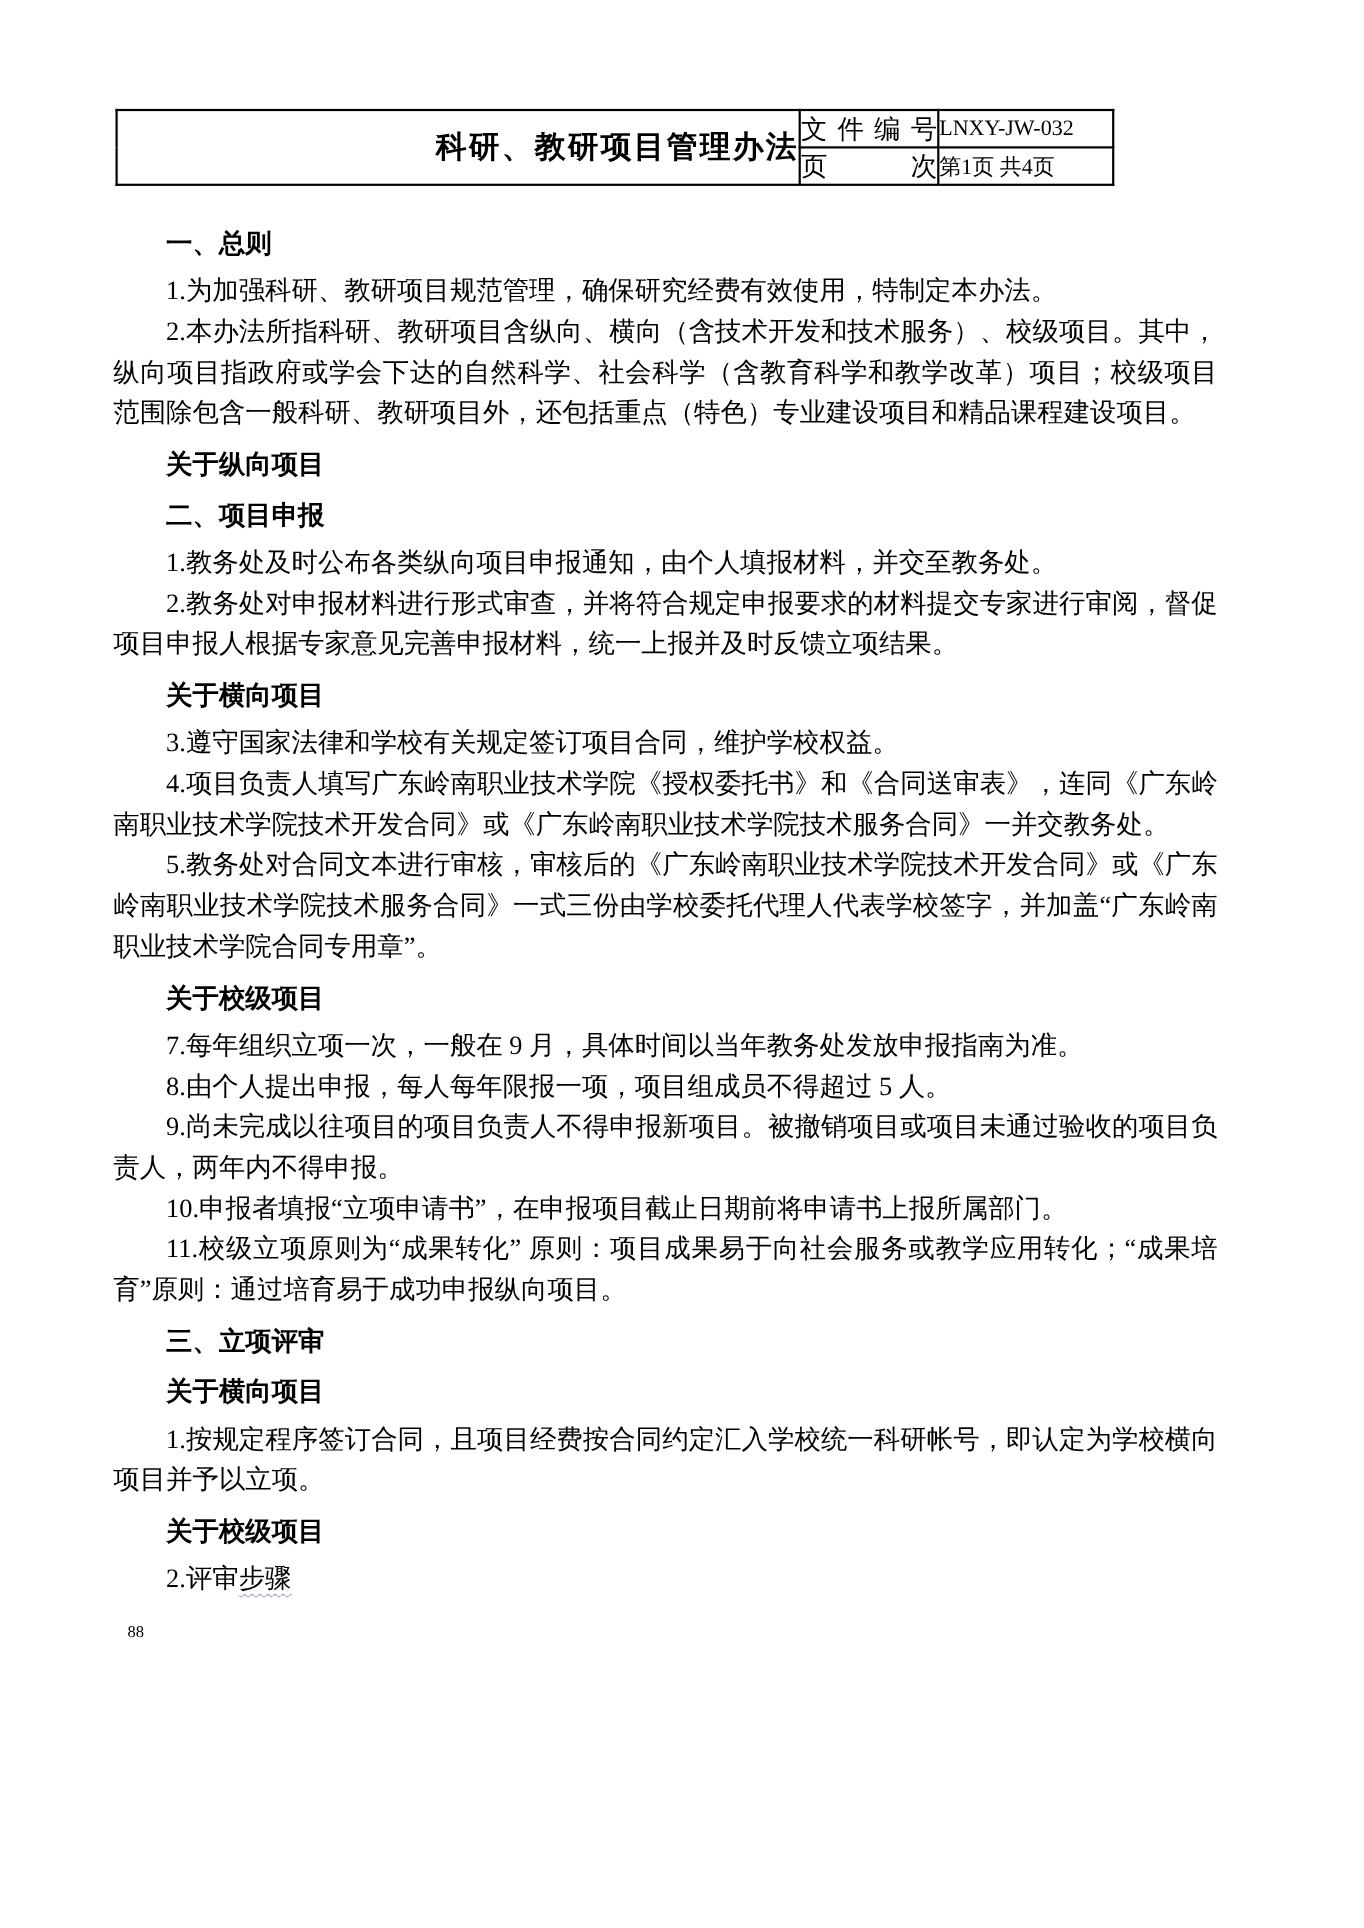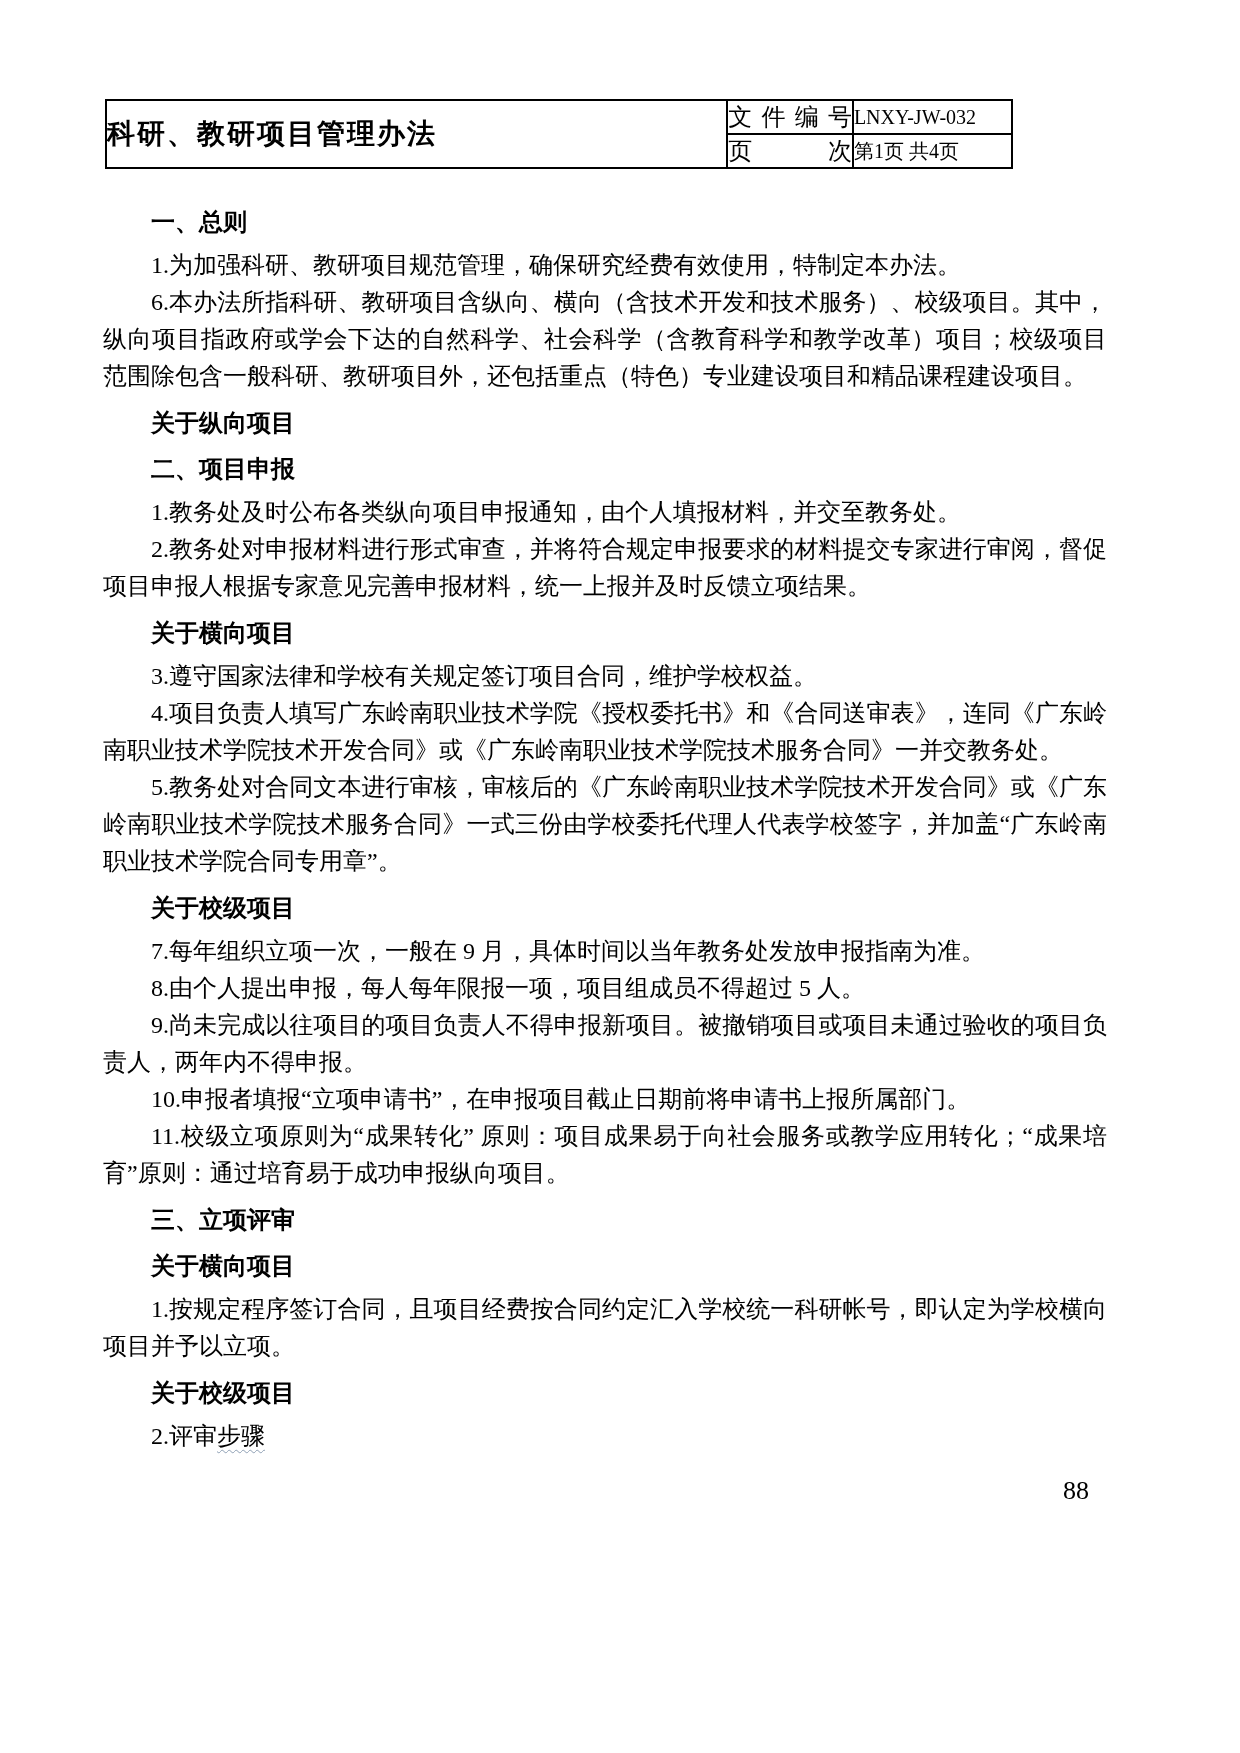--- a/index.html
+++ b/index.html
@@ -27,21 +27,21 @@
     table-layout: fixed;
   }
   table.doc-header td {
     border: 2px solid #000;
     padding: 0;
     height: 33px;
     vertical-align: middle;
   }
   td.title-cell {
     width: 613px;
-    text-align: left;
+    text-align: right;
     font-weight: bold;
     font-size: 28px;
     letter-spacing: 2px;
   }
   td.hdr-label {
     width: 124px;
     font-size: 24px;
     padding: 0 13px;
     text-align: justify;
     text-align-last: justify;
@@ -76,25 +76,25 @@
   .content .h:first-child { margin-top: 15px; }
   .wavy {
     text-decoration: underline;
     text-decoration-style: wavy;
     text-decoration-color: #8fa0b4;
     text-decoration-thickness: 1px;
     text-underline-offset: 5px;
   }
   .footer {
     position: absolute;
-    left: 85px;
+    left: 116px;
     top: 1476px;
     width: 1004px;
-    text-align: right;
-    font-size: 26px;
+    text-align: left;
+    font-size: 15px;
   }
 </style>
 </head>
 <body>
 
 <div class="page">
 
   <table class="doc-header">
     <tbody>
       <tr>
@@ -105,21 +105,21 @@
       <tr>
         <td class="hdr-label">页 次</td>
         <td class="hdr-value">第1页 共4页</td>
       </tr>
     </tbody>
   </table>
 
   <div class="content">
     <div class="h">一、总则</div>
     <p>1.为加强科研、教研项目规范管理，确保研究经费有效使用，特制定本办法。</p>
-    <p>6.本办法所指科研、教研项目含纵向、横向（含技术开发和技术服务）、校级项目。其中，纵向项目指政府或学会下达的自然科学、社会科学（含教育科学和教学改革）项目；校级项目范围除包含一般科研、教研项目外，还包括重点（特色）专业建设项目和精品课程建设项目。</p>
+    <p>2.本办法所指科研、教研项目含纵向、横向（含技术开发和技术服务）、校级项目。其中，纵向项目指政府或学会下达的自然科学、社会科学（含教育科学和教学改革）项目；校级项目范围除包含一般科研、教研项目外，还包括重点（特色）专业建设项目和精品课程建设项目。</p>
 
     <div class="h">关于纵向项目</div>
     <div class="h">二、项目申报</div>
     <p>1.教务处及时公布各类纵向项目申报通知，由个人填报材料，并交至教务处。</p>
     <p>2.教务处对申报材料进行形式审查，并将符合规定申报要求的材料提交专家进行审阅，督促项目申报人根据专家意见完善申报材料，统一上报并及时反馈立项结果。</p>
 
     <div class="h">关于横向项目</div>
     <p>3.遵守国家法律和学校有关规定签订项目合同，维护学校权益。</p>
     <p>4.项目负责人填写广东岭南职业技术学院《授权委托书》和《合同送审表》，连同《广东岭南职业技术学院技术开发合同》或《广东岭南职业技术学院技术服务合同》一并交教务处。</p>
     <p>5.教务处对合同文本进行审核，审核后的《广东岭南职业技术学院技术开发合同》或《广东岭南职业技术学院技术服务合同》一式三份由学校委托代理人代表学校签字，并加盖“广东岭南职业技术学院合同专用章”。</p>

